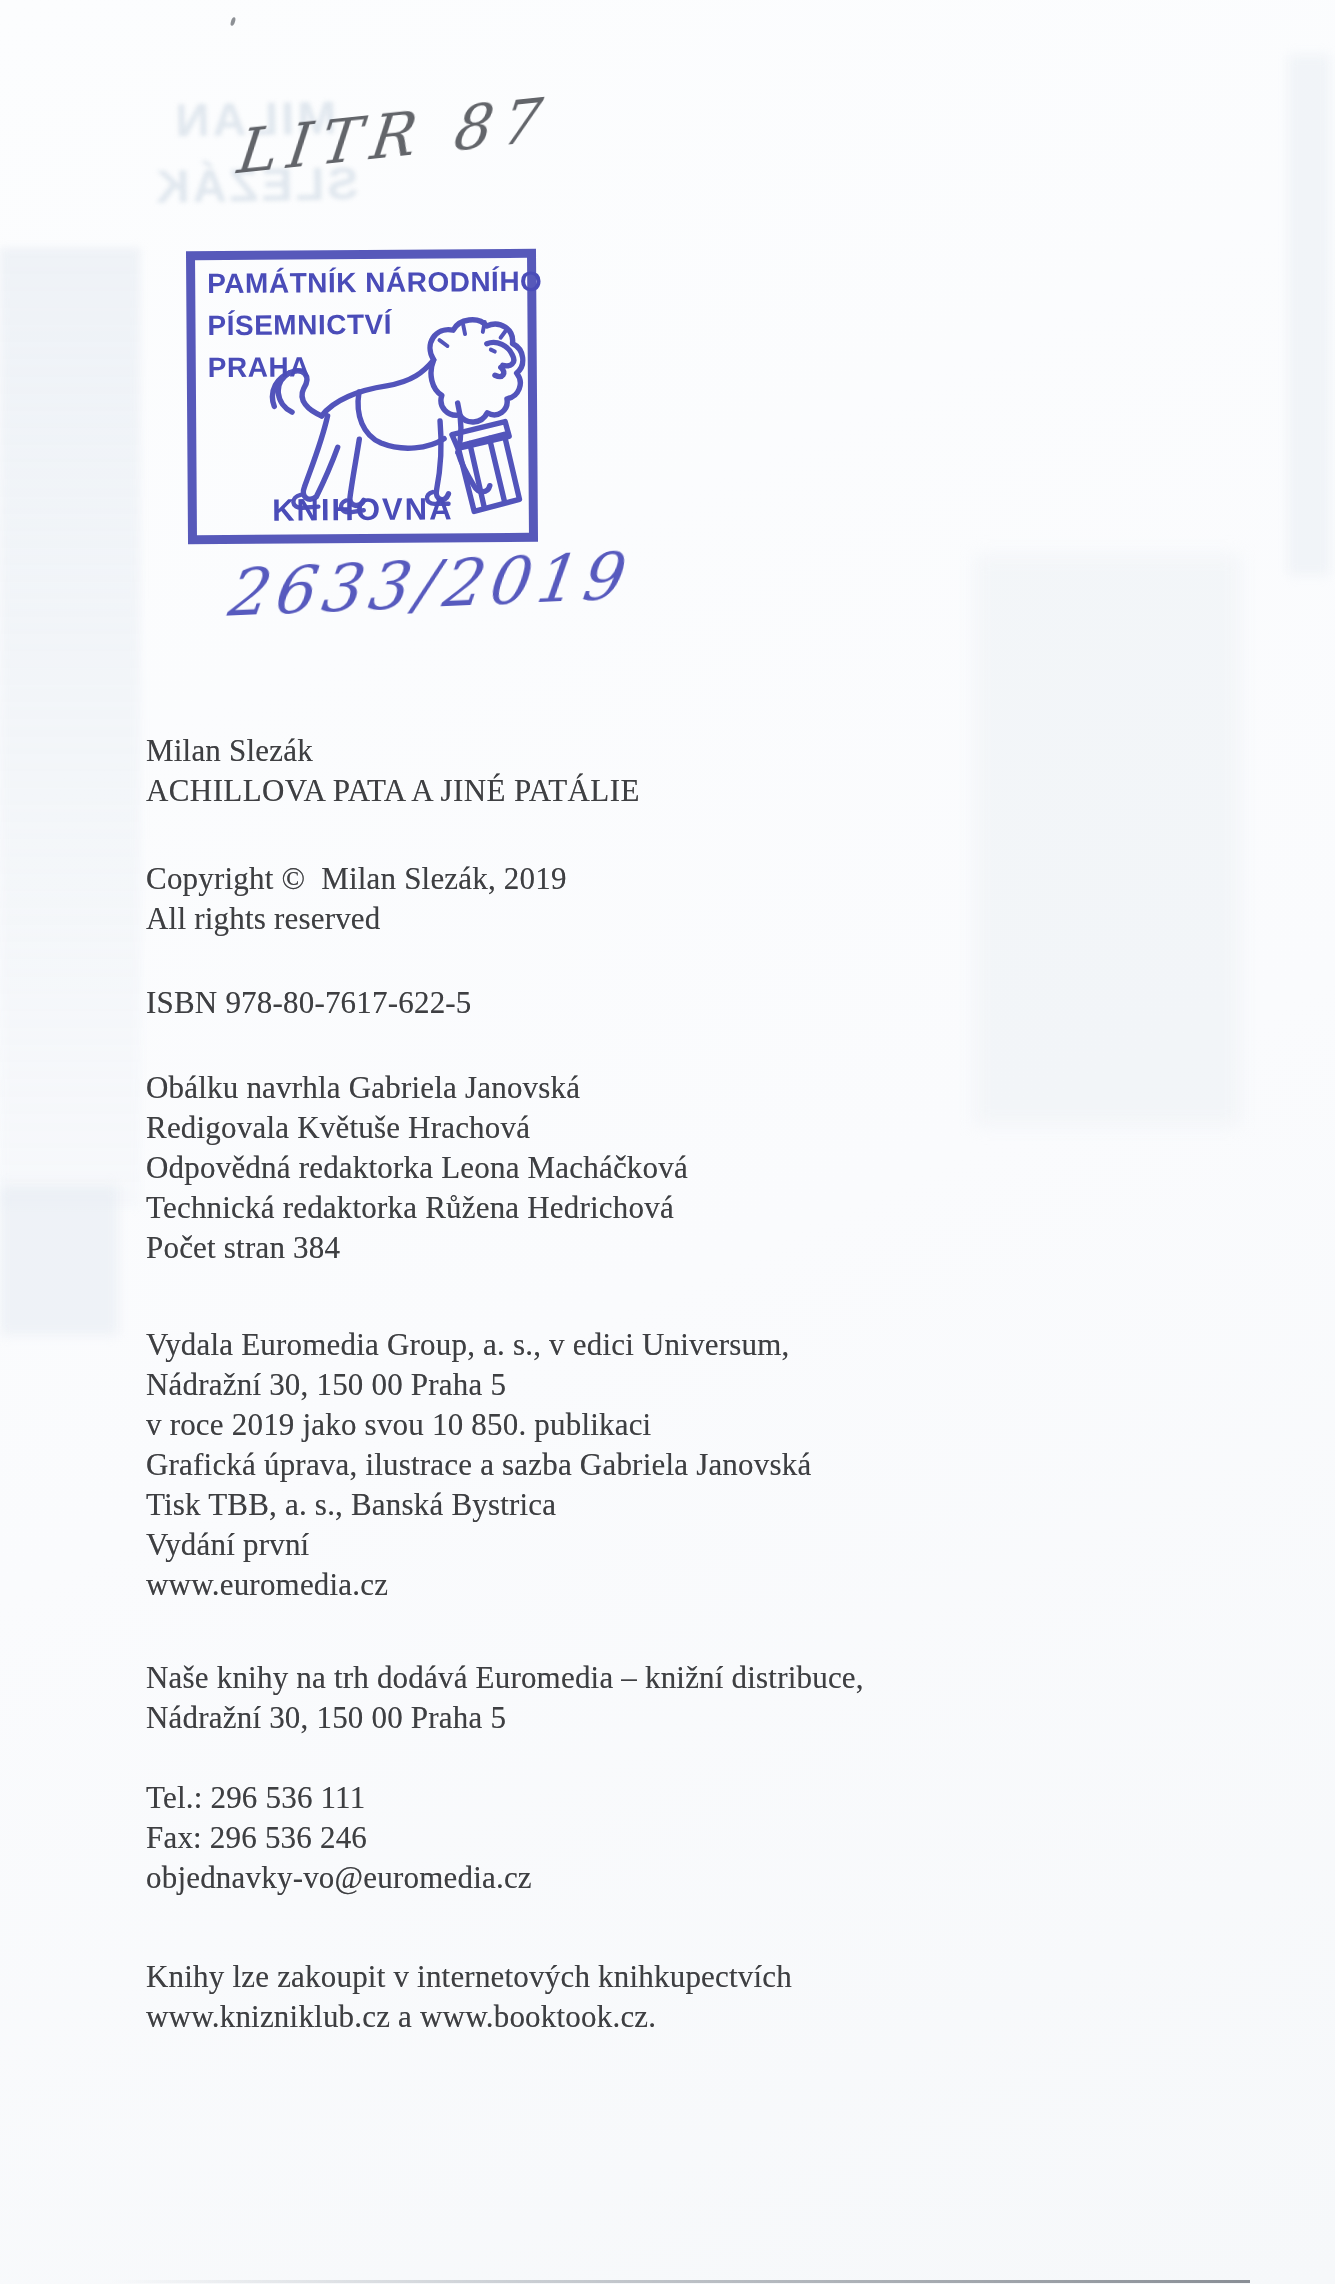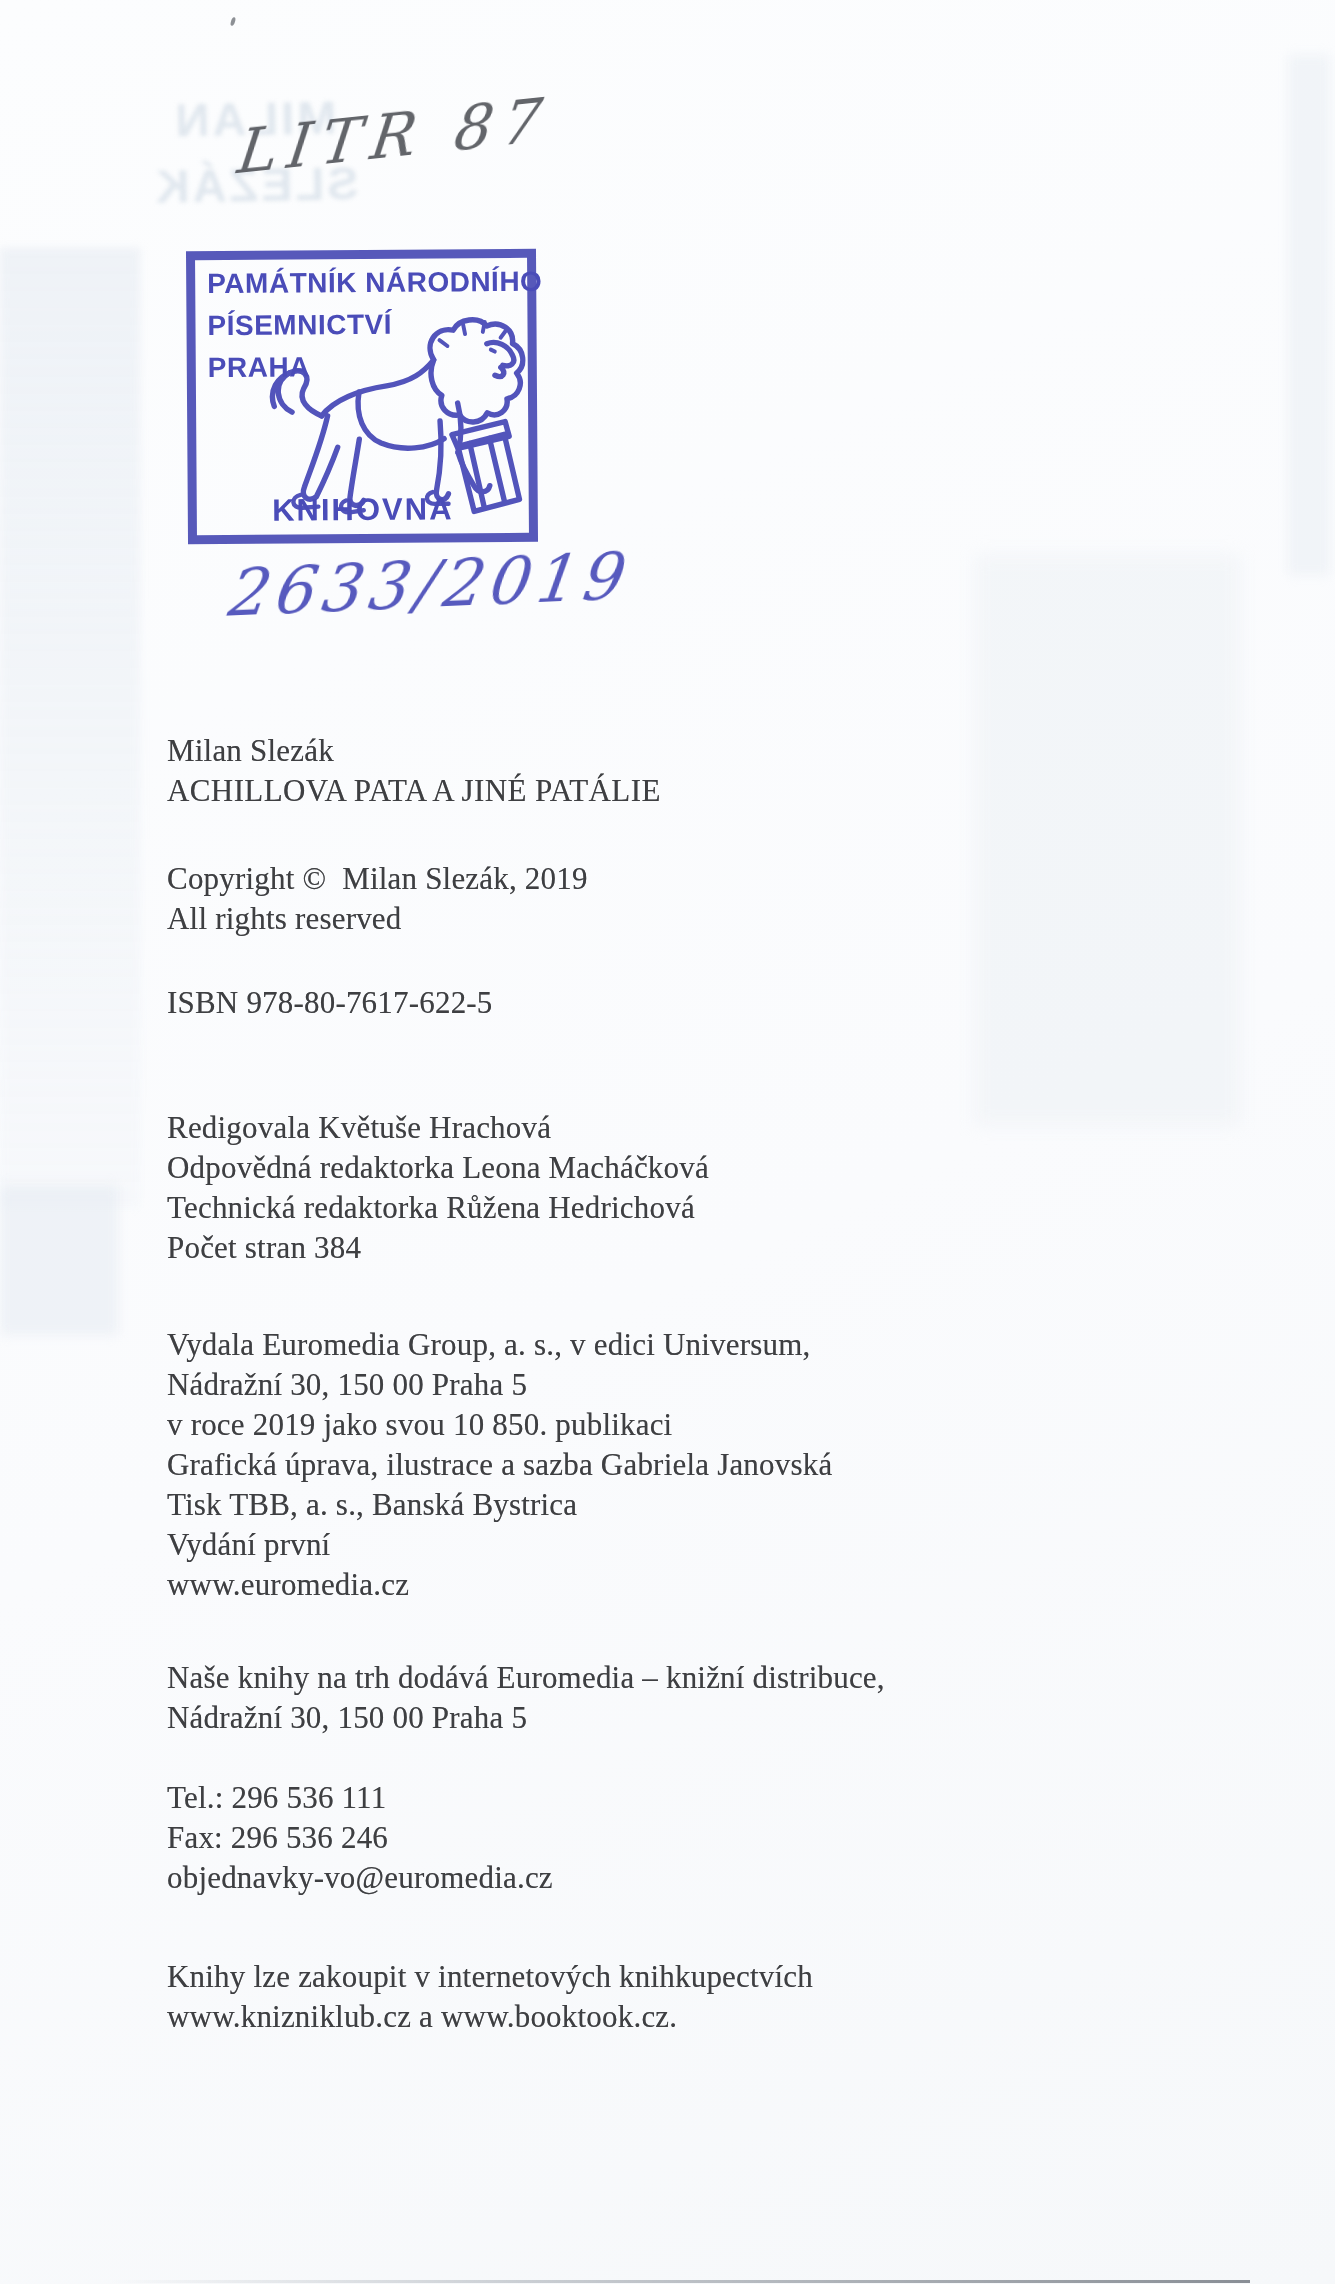--- a/index.html
+++ b/index.html
@@ -52,21 +52,21 @@
     color:#4a4cb8;font-family:"Liberation Sans",sans-serif;font-weight:bold;
   }
   .stamp-line{position:absolute;left:12px;font-size:28px;letter-spacing:.5px;white-space:nowrap;}
   .stamp-l1{top:8px;}
   .stamp-l2{top:50px;}
   .stamp-l3{top:92px;text-align:right;}
   .stamp-bottom{position:absolute;left:0;right:0;bottom:6px;text-align:center;font-size:31px;letter-spacing:2px;}
   .lion{position:absolute;right:2px;top:58px;width:262px;height:212px;color:#4a4cb8;opacity:.95;}
   
   .txt{
-    position:absolute;left:167px;
+    position:absolute;left:146px;
     font-size:31px;line-height:40px;color:#3e3f42;
     letter-spacing:.2px;white-space:pre-wrap;
     text-shadow:0 0 .6px rgba(62,63,66,.55);
     text-align:center;
   }
   .bold{font-weight:normal;letter-spacing:.4px;}
 </style>
 </head>
 <body>
 
@@ -129,20 +129,21 @@
   <div class="accession">2633/2019</div>
 
   <div class="txt" style="top:731px">Milan Slezák</div>
   <div class="txt bold" style="top:771px">ACHILLOVA PATA A JINÉ PATÁLIE</div>
 
   <div class="txt" style="top:859px">Copyright ©  Milan Slezák, 2019</div>
   <div class="txt" style="top:899px">All rights reserved</div>
 
   <div class="txt" style="top:983px">ISBN 978-80-7617-622-5</div>
 
+  <div class="txt" style="top:1068px">Obálku navrhla Gabriela Janovská</div>
   <div class="txt" style="top:1108px">Redigovala Květuše Hrachová</div>
   <div class="txt" style="top:1148px">Odpovědná redaktorka Leona Macháčková</div>
   <div class="txt" style="top:1188px">Technická redaktorka Růžena Hedrichová</div>
   <div class="txt" style="top:1228px">Počet stran 384</div>
 
   <div class="txt" style="top:1325px">Vydala Euromedia Group, a. s., v edici Universum,</div>
   <div class="txt" style="top:1365px">Nádražní 30, 150 00 Praha 5</div>
   <div class="txt" style="top:1405px">v roce 2019 jako svou 10 850. publikaci</div>
   <div class="txt" style="top:1445px">Grafická úprava, ilustrace a sazba Gabriela Janovská</div>
   <div class="txt" style="top:1485px">Tisk TBB, a. s., Banská Bystrica</div>

